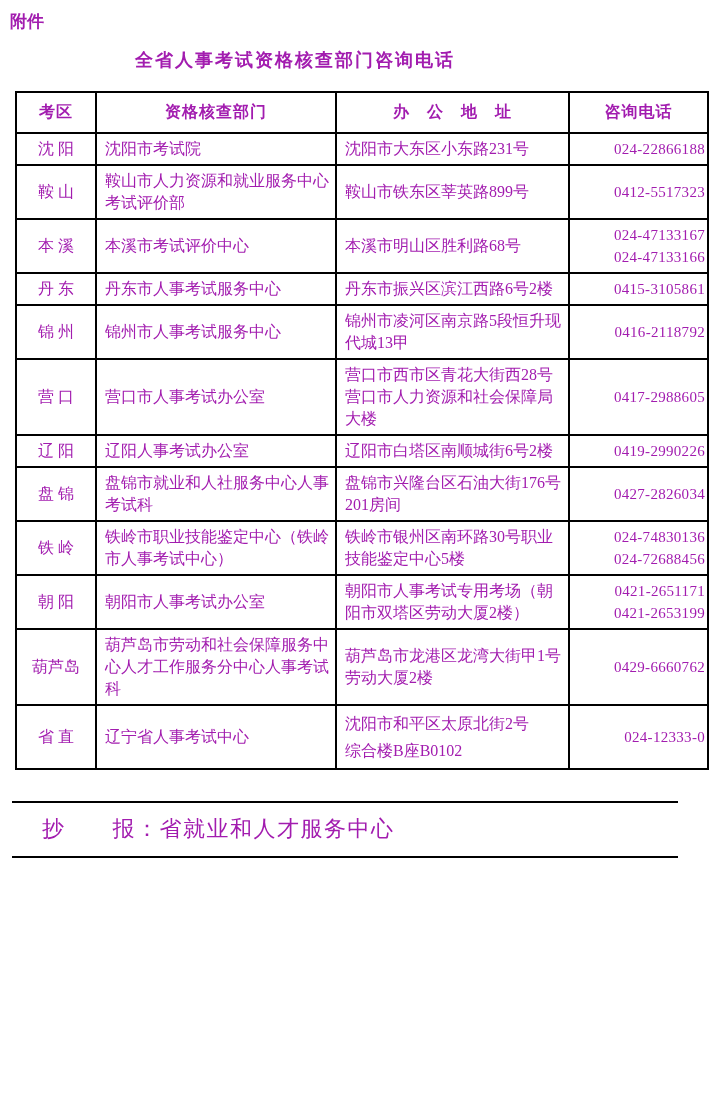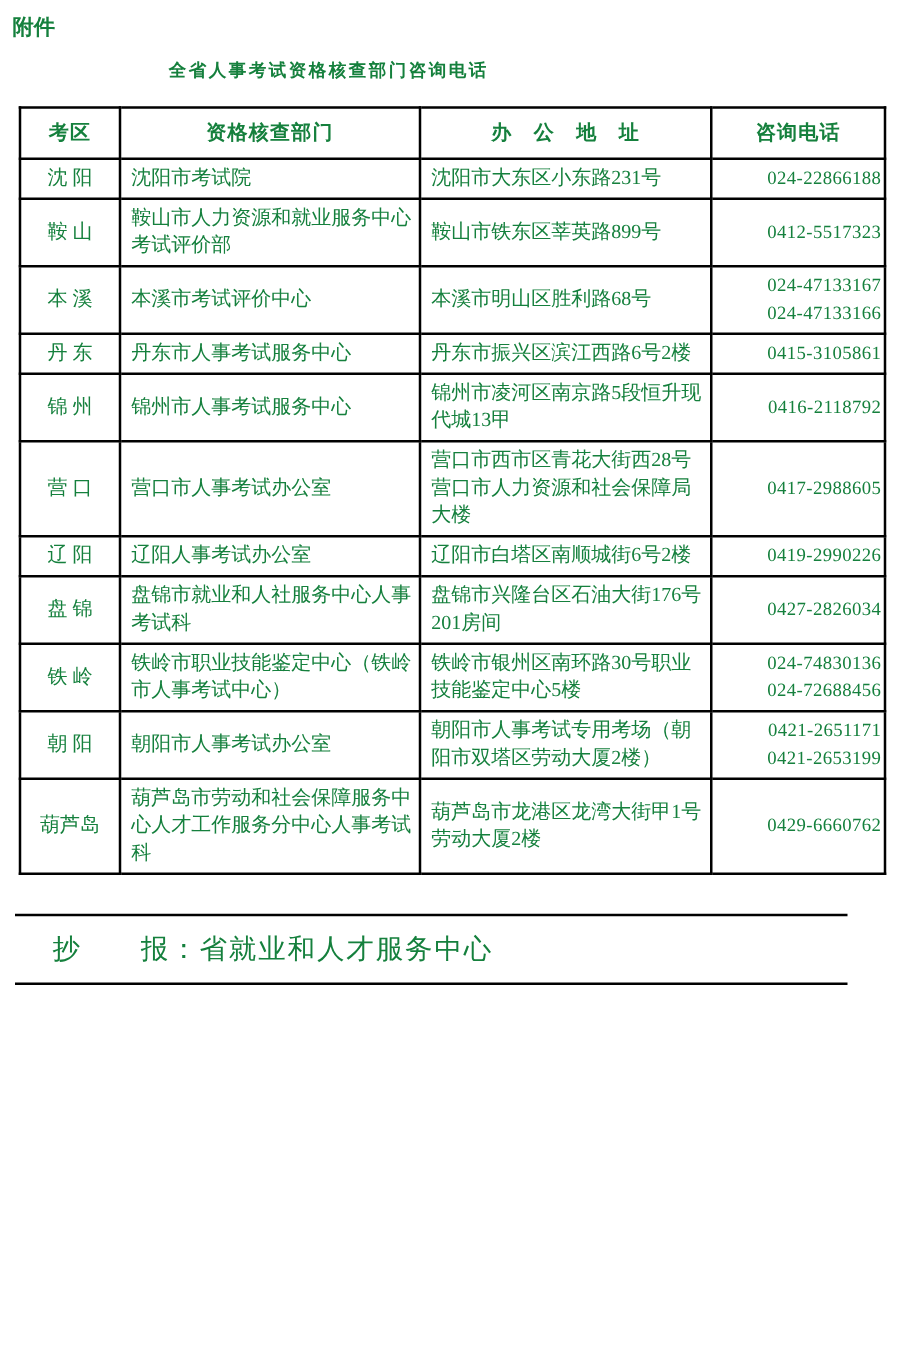--- a/index.html
+++ b/index.html
@@ -2,33 +2,33 @@
 <html><head>
 <meta charset="utf-8">
 <style>
   html, body { margin: 0; padding: 0; background: #fff; }
   .page {
     position: relative;
     width: 722px;
     height: 1096px;
     box-sizing: border-box;
     background: #fff;
-    color: #15803d;
+    color: #a21caf;
     font-family: "Liberation Serif", "DejaVu Serif", serif;
     overflow: hidden;
   }
   .attachment {
     padding-top: 10px;
     margin-left: 10px;
     font-size: 17px;
     font-weight: bold;
   }
   .doc-title {
     margin: 15px 0 0 135px;
-    font-size: 14px;
+    font-size: 18px;
     font-weight: bold;
     letter-spacing: 2px;
   }
   table.contact {
     border-collapse: collapse;
     table-layout: fixed;
     width: 692px;
     margin: 19px 0 0 15px;
   }
   table.contact th, table.contact td {
@@ -162,20 +162,27 @@
         <td class="c-addr">朝阳市人事考试专用考场（朝阳市双塔区劳动大厦2楼）</td>
         <td class="c-phone">0421-2651171
 0421-2653199</td>
       </tr>
       <tr>
         <td class="c-area">葫芦岛</td>
         <td class="c-dept">葫芦岛市劳动和社会保障服务中心人才工作服务分中心人事考试科</td>
         <td class="c-addr">葫芦岛市龙港区龙湾大街甲1号劳动大厦2楼</td>
         <td class="c-phone">0429-6660762</td>
       </tr>
+      <tr>
+        <td class="c-area">省 直</td>
+        <td class="c-dept">辽宁省人事考试中心</td>
+        <td class="c-addr addr-spread">沈阳市和平区太原北街2号
+综合楼B座B0102</td>
+        <td class="c-phone">024-12333-0</td>
+      </tr>
     </tbody>
   </table>
 
   <hr class="rule">
 
   <div class="copy-line">抄　　报：省就业和人才服务中心</div>
 
   <hr class="rule rule-2">
 
 </div>

